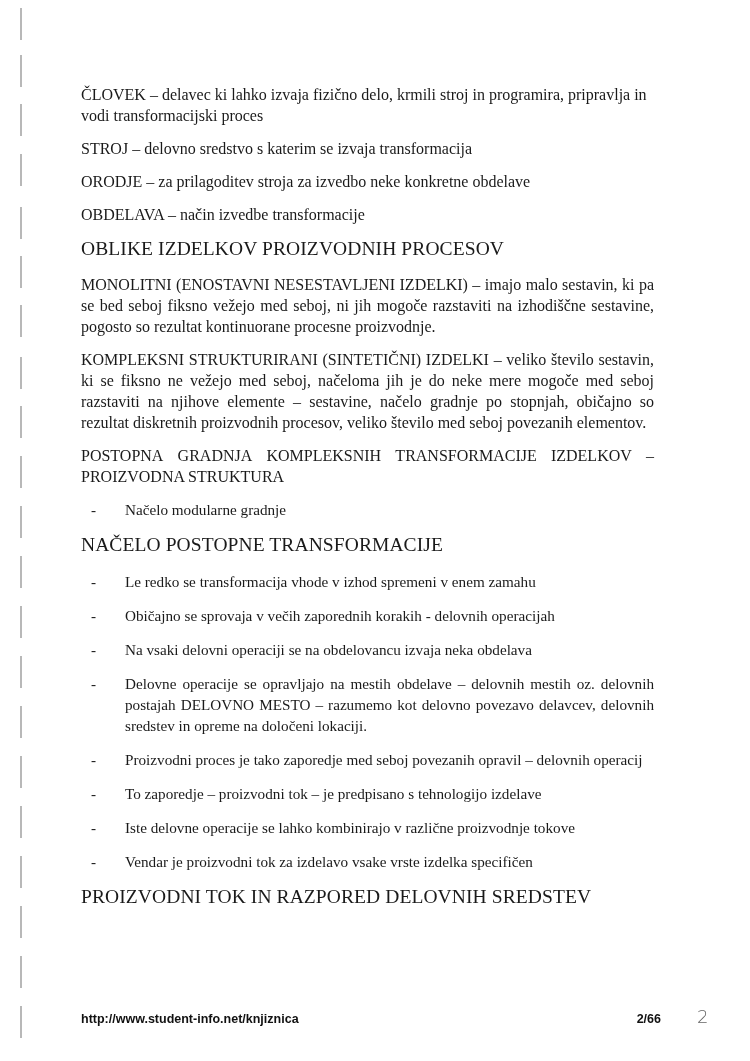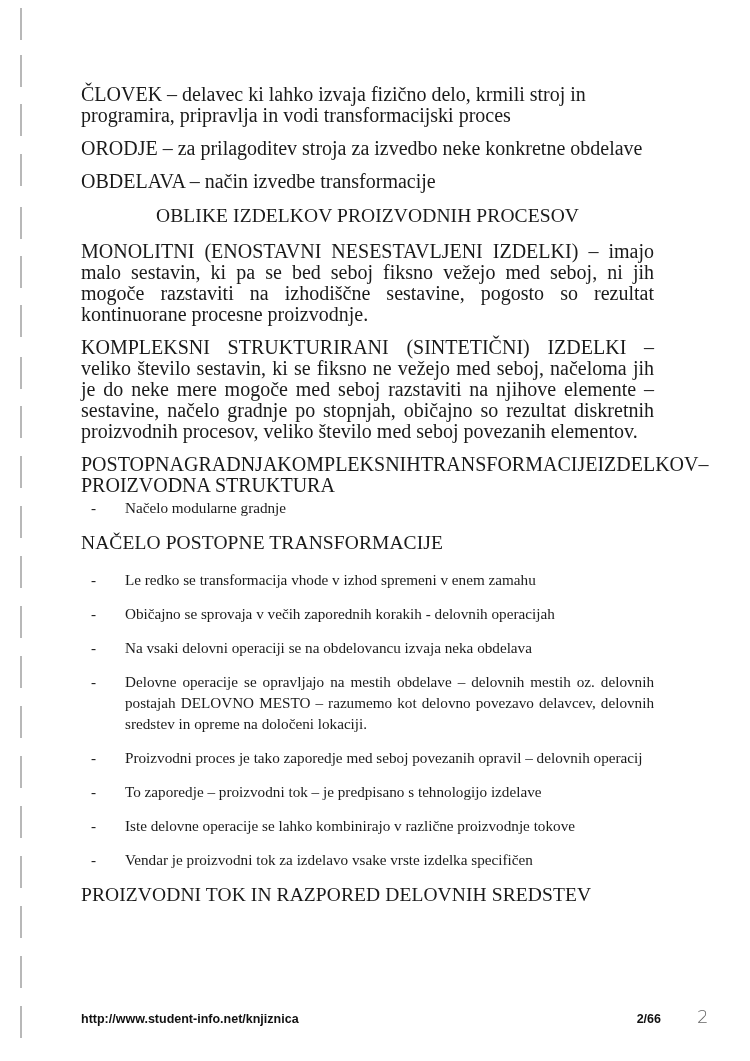--- a/index.html
+++ b/index.html
@@ -1,31 +1,31 @@
 <!DOCTYPE html>
 <html><head>
 <meta charset="utf-8">
 <style>
   html, body { margin: 0; padding: 0; background: #ffffff; }
   body { width: 750px; height: 1061px; position: relative; overflow: hidden;
          font-family: "Liberation Serif", "DejaVu Serif", serif; color: #1a1a1a; }
   .binding { position: absolute; left: 20px; top: 0; width: 4px; height: 1061px; }
   .binding span { position: absolute; left: 0; width: 2px; height: 32px; background: #b8b8b8; }
   .page { position: absolute; left: 81px; top: 84px; width: 573px; }
-  p { margin: 0; font-size: 20px; line-height: 21px; }
+  p { margin: 0; font-size: 16px; line-height: 21px; }
   .def { margin-bottom: 12px; }
   .justify { text-align: justify; }
   h2 { font-weight: normal; font-size: 19.5px; margin: 0; line-height: 24px; letter-spacing: 0.1px; }
-  .h-oblike { margin-top: 2px; margin-bottom: 13px; text-align: center; }
+  .h-oblike { margin-top: 2px; margin-bottom: 13px; }
   .h-nacelo { margin-bottom: 14px; }
   .h-tok { margin-top: 6px; }
   ul { list-style: none; margin: 0; padding: 0; }
   li { position: relative; padding-left: 44px; font-size: 15.2px; line-height: 21px; margin-bottom: 13px; text-align: justify; }
   li .dash { position: absolute; left: 10px; top: 0; }
-  .post-title { text-align: justify; text-align-last: left; margin-bottom: 1px; }
+  .post-title { text-align: justify; text-align-last: left; margin-bottom: 12px; }
   .post-title .row1 { display: flex; justify-content: space-between; }
   .footer { position: absolute; top: 1012px; left: 81px; width: 580px; display: flex; justify-content: space-between;
             font-family: "Liberation Sans", "DejaVu Sans", sans-serif; font-weight: bold; font-size: 12.5px; color: #111; }
   .handwritten { position: absolute; top: 1006px; left: 697px; font-family: "DejaVu Sans", sans-serif; font-size: 18px; color: #666; font-weight: 200; }
 </style>
 </head>
 <body>
 
 <div class="binding">
   <span style="top:8px"></span>
@@ -47,20 +47,21 @@
     <span style="top:806px"></span>
     <span style="top:856px"></span>
   <span style="top:906px"></span>
     <span style="top:956px"></span>
     <span style="top:1006px"></span>
 </div>
 
 <div class="page">
 
   <p class="def"><span>ČLOVEK</span><span> –  </span><span>delavec ki lahko izvaja fizično delo, krmili stroj in programira, pripravlja in vodi transformacijski proces</span></p>
+  <p class="def"><span>STROJ</span><span> – </span><span>delovno sredstvo s katerim se izvaja transformacija</span></p>
   <p class="def"><span>ORODJE</span><span> – </span><span>za prilagoditev stroja za izvedbo neke konkretne obdelave</span></p>
   <p class="def"><span>OBDELAVA</span><span> – </span><span>način izvedbe transformacije</span></p>
 
   <h2 class="h-oblike">OBLIKE IZDELKOV PROIZVODNIH PROCESOV</h2>
 
   <p class="def justify">MONOLITNI (ENOSTAVNI NESESTAVLJENI IZDELKI) – imajo malo sestavin, ki pa se bed seboj fiksno vežejo med seboj, ni jih mogoče razstaviti na izhodiščne sestavine, pogosto so rezultat kontinuorane procesne proizvodnje.</p>
   <p class="def justify">KOMPLEKSNI STRUKTURIRANI (SINTETIČNI) IZDELKI – veliko število sestavin, ki se fiksno ne vežejo med seboj, načeloma jih je do neke mere mogoče med seboj razstaviti na njihove elemente – sestavine, načelo gradnje po stopnjah, običajno so rezultat diskretnih proizvodnih procesov, veliko število med seboj povezanih elementov.</p>
 
   <div class="post-title">
     <p class="row1">

